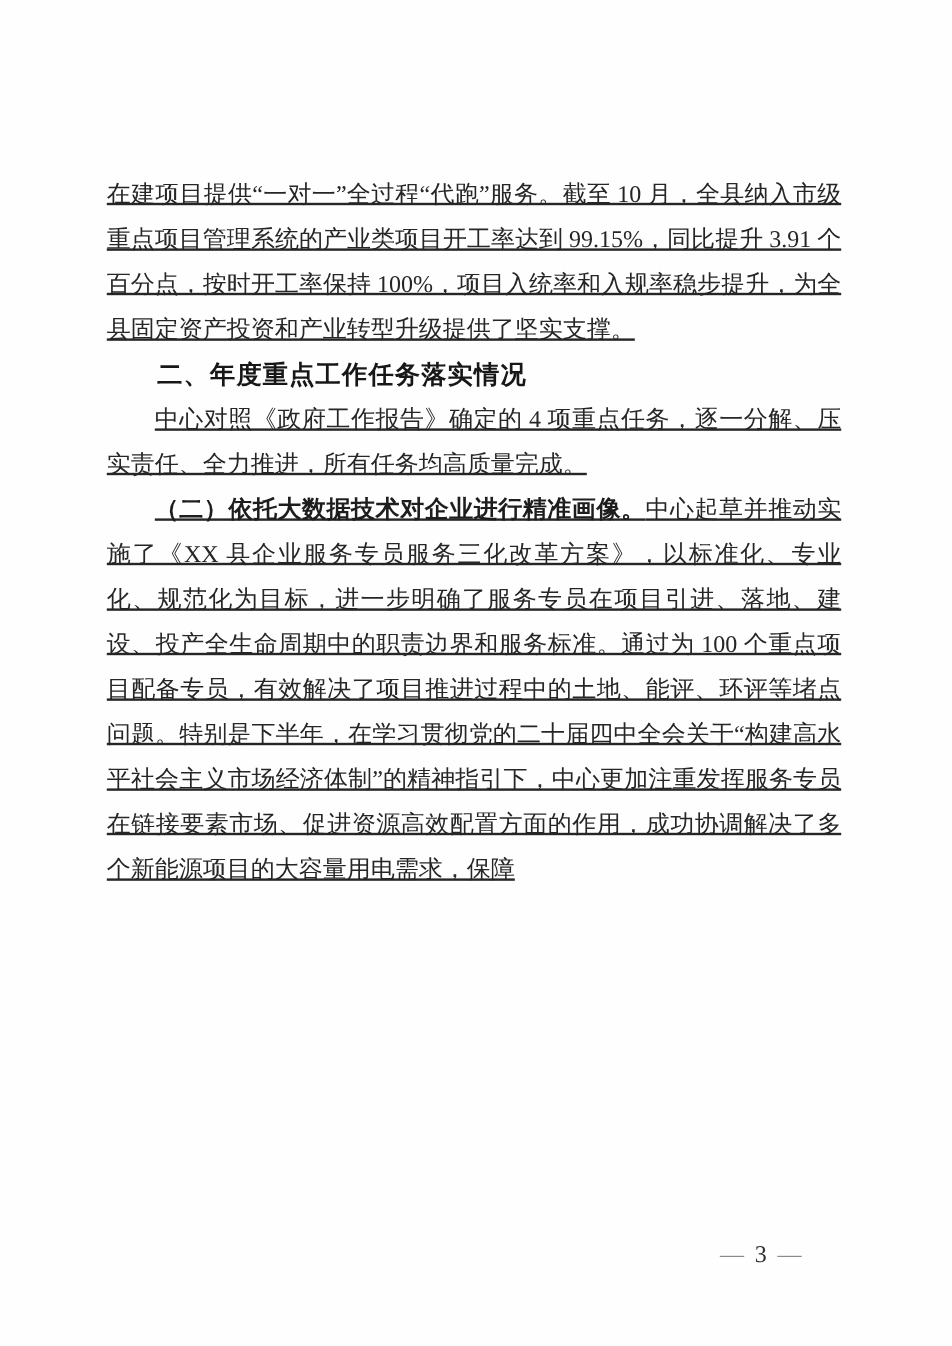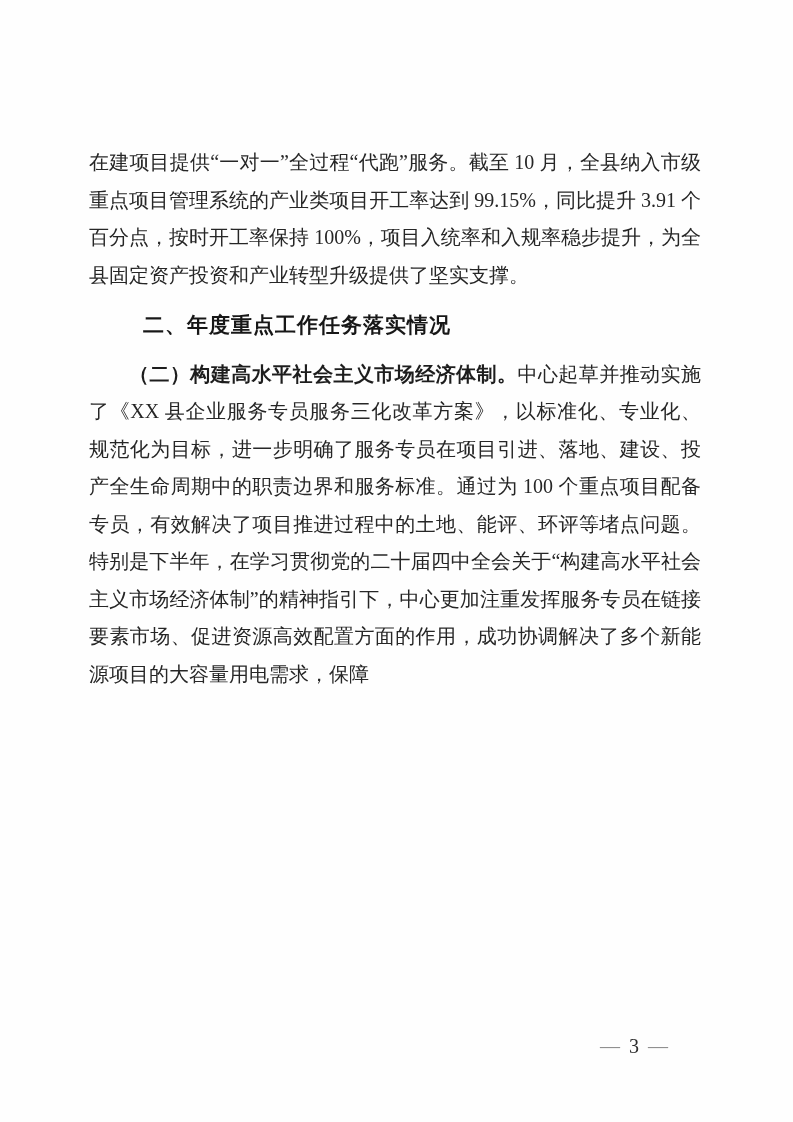--- a/index.html
+++ b/index.html
@@ -23,26 +23,27 @@
   }
   .para {
     margin: 0;
     font-size: 20px;
     line-height: 37.5px;
     text-align: justify;
     text-justify: inter-character;
     text-indent: 2em;
     color: #262626;
     font-family: "Liberation Serif", "DejaVu Serif", serif;
+    text-decoration: underline;
   }
   .para.no-indent {
     text-indent: 0;
   }
   .heading {
-    margin: 12px;
+    margin: 0;
     font-size: 21px;
     line-height: 37.5px;
     text-indent: 2em;
     font-weight: 700;
     color: #171717;
     font-family: "Liberation Sans", "DejaVu Sans", sans-serif;
     letter-spacing: 1px;
   }
   .lead {
     font-weight: 700;
@@ -69,22 +70,23 @@
 </head>
 <body>
 
 <div class="page">
   <div class="content">
 
     <p class="para no-indent">在建项目提供“一对一”全过程“代跑”服务。截至 10 月，全县纳入市级重点项目管理系统的产业类项目开工率达到 99.15%，同比提升 3.91 个百分点，按时开工率保持 100%，项目入统率和入规率稳步提升，为全县固定资产投资和产业转型升级提供了坚实支撑。</p>
 
     <h2 class="heading">二、年度重点工作任务落实情况</h2>
 
+    <p class="para">中心对照《政府工作报告》确定的 4 项重点任务，逐一分解、压实责任、全力推进，所有任务均高质量完成。</p>
 
 
-    <p class="para"><span class="lead">（二）构建高水平社会主义市场经济体制。</span><span>中心起草并推动实施了《XX 县企业服务专员服务三化改革方案》，以标准化、专业化、规范化为目标，进一步明确了服务专员在项目引进、落地、建设、投产全生命周期中的职责边界和服务标准。通过为 100 个重点项目配备专员，有效解决了项目推进过程中的土地、能评、环评等堵点问题。特别是下半年，在学习贯彻党的二十届四中全会关于“构建高水平社会主义市场经济体制”的精神指引下，中心更加注重发挥服务专员在链接要素市场、促进资源高效配置方面的作用，成功协调解决了多个新能源项目的大容量用电需求，保障</span></p>
+    <p class="para"><span class="lead">（二）依托大数据技术对企业进行精准画像。</span><span>中心起草并推动实施了《XX 县企业服务专员服务三化改革方案》，以标准化、专业化、规范化为目标，进一步明确了服务专员在项目引进、落地、建设、投产全生命周期中的职责边界和服务标准。通过为 100 个重点项目配备专员，有效解决了项目推进过程中的土地、能评、环评等堵点问题。特别是下半年，在学习贯彻党的二十届四中全会关于“构建高水平社会主义市场经济体制”的精神指引下，中心更加注重发挥服务专员在链接要素市场、促进资源高效配置方面的作用，成功协调解决了多个新能源项目的大容量用电需求，保障</span></p>
 
   </div>
 
   <div class="page-number">
     <span class="dash">—</span><span class="num">3</span><span class="dash">—</span>
   </div>
 </div>
 
 </body></html>

